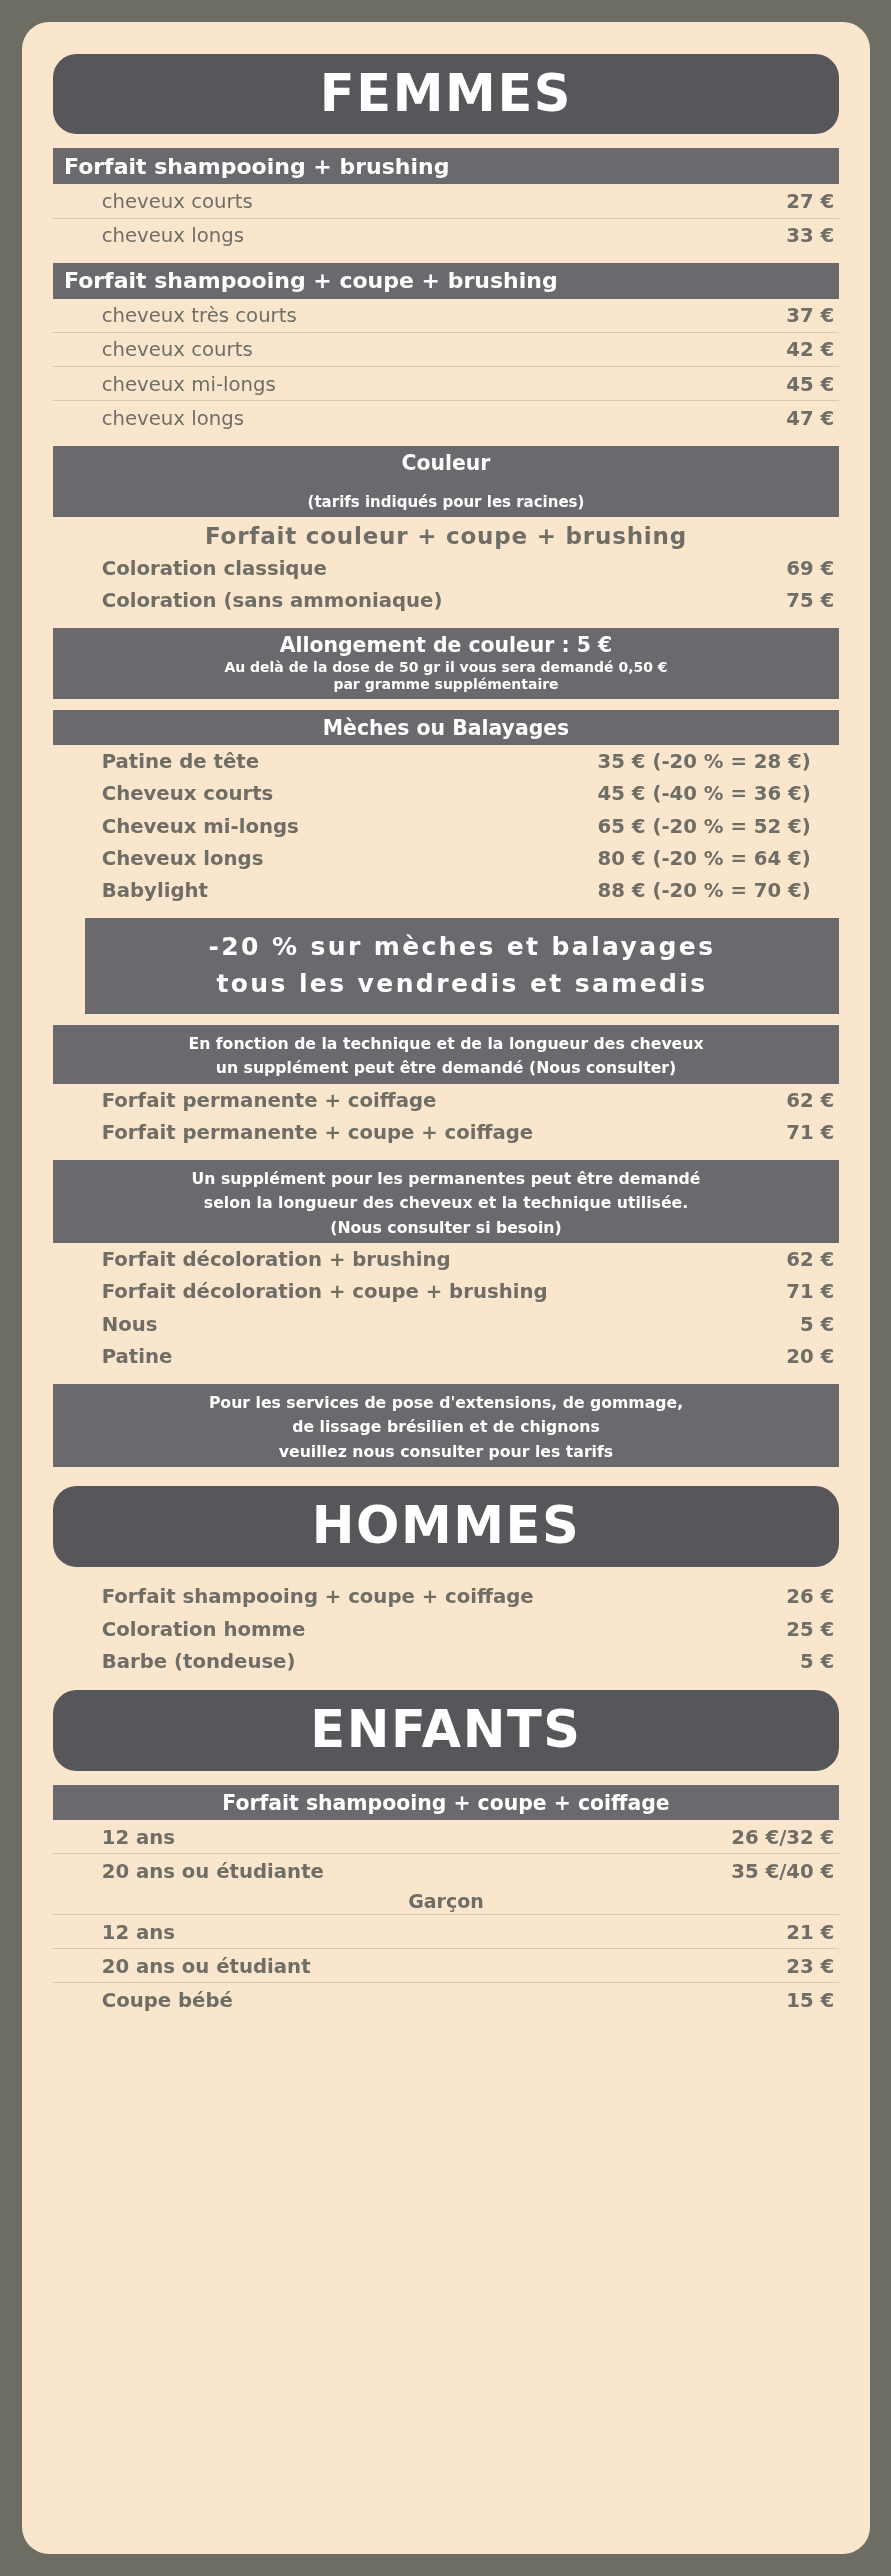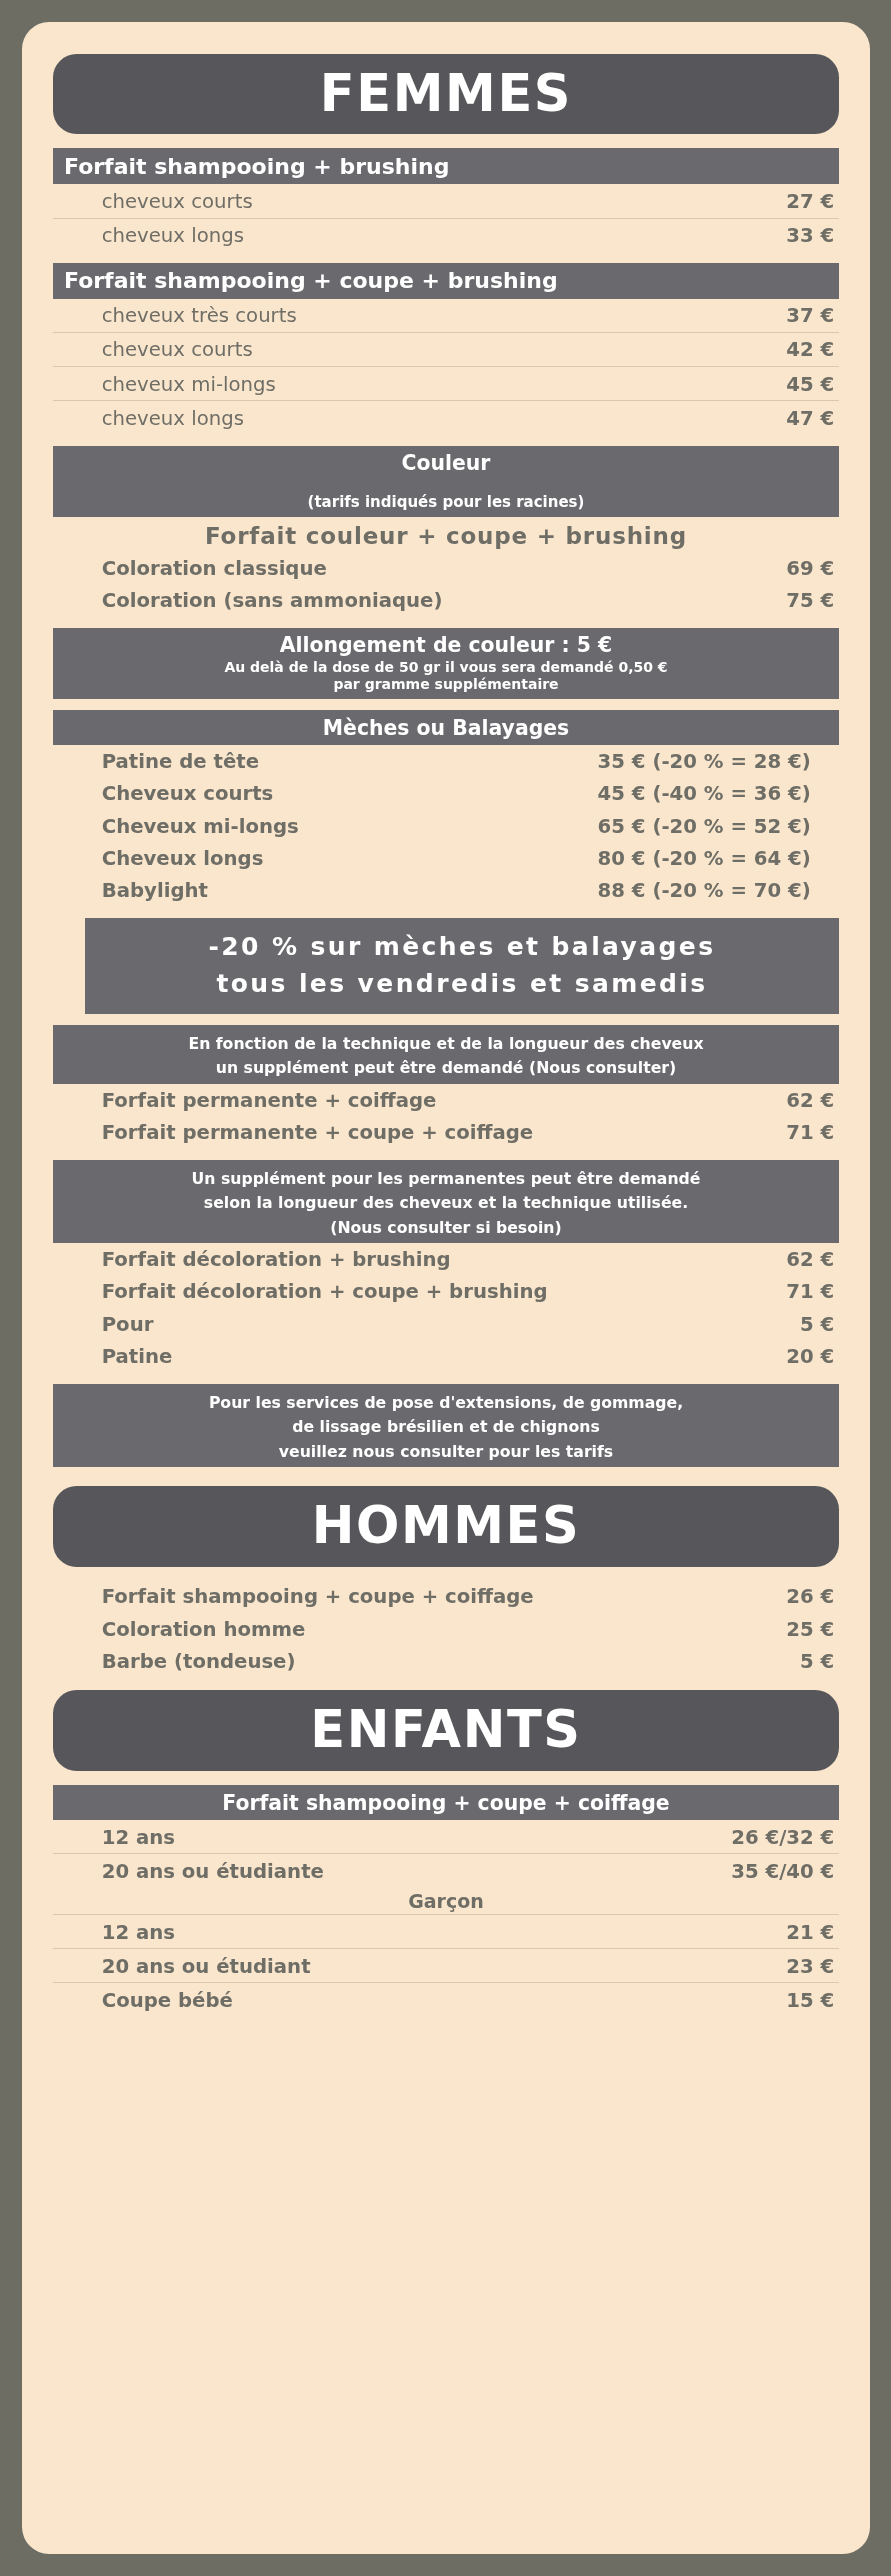--- a/index.html
+++ b/index.html
@@ -245,21 +245,21 @@
     <div class="rows plain">
       <div class="row bold">
         <span class="label">Forfait décoloration + brushing</span>
         <span class="price">62 €</span>
       </div>
       <div class="row bold">
         <span class="label">Forfait décoloration + coupe + brushing</span>
         <span class="price">71 €</span>
       </div>
       <div class="row bold">
-        <span class="label">Pour</span>
+        <span class="label">Nous</span>
         <span class="price">5 €</span>
       </div>
       <div class="row bold">
         <span class="label">Patine</span>
         <span class="price">20 €</span>
       </div>
     </div>
 
     <div class="band">
       <span class="note" style="white-space:pre-line">Pour les services de pose d'extensions, de gommage,

